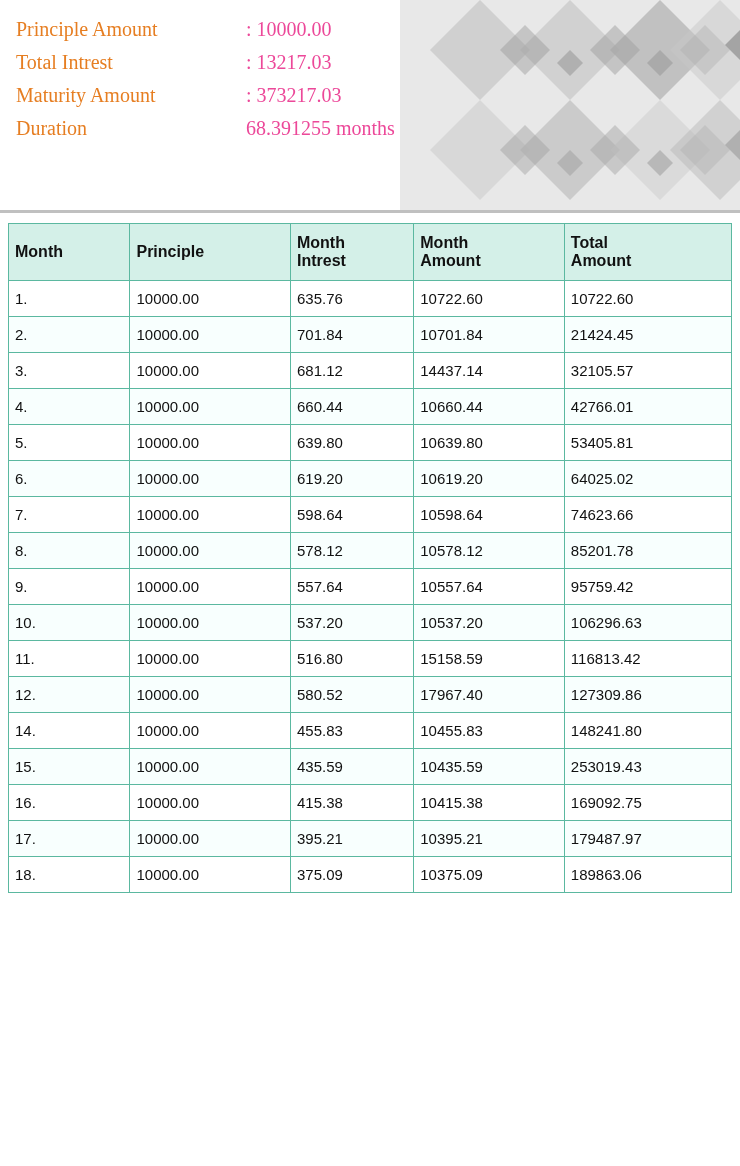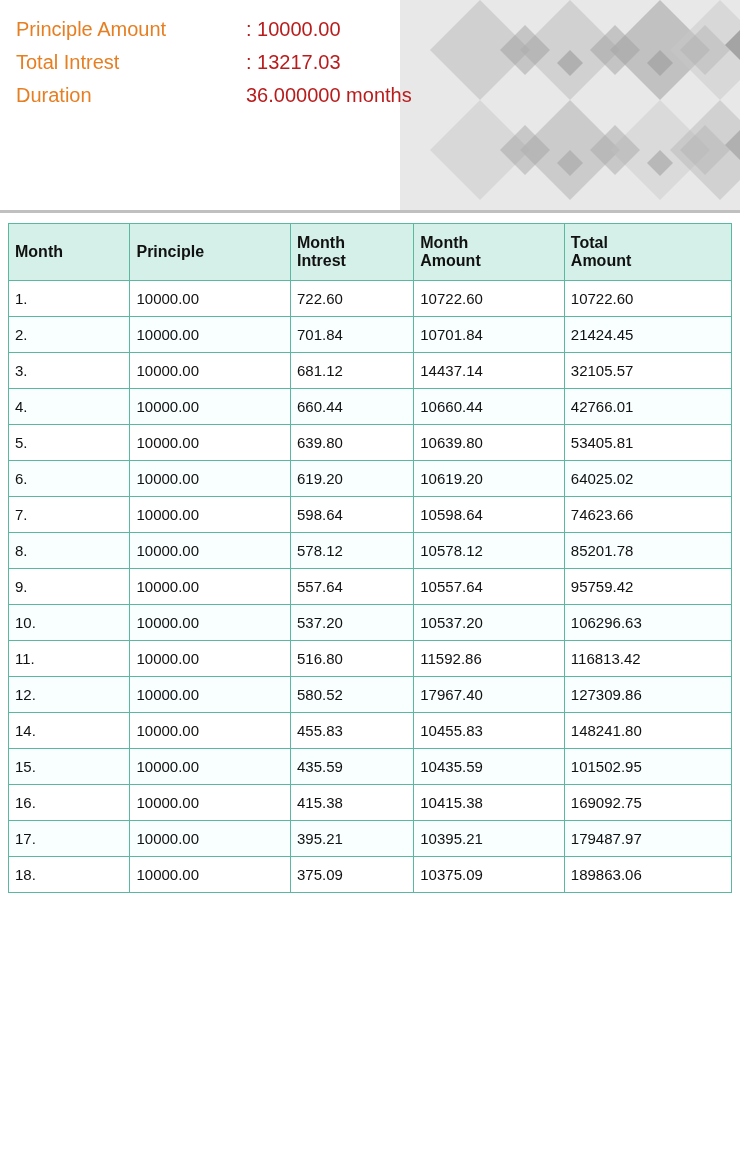--- a/index.html
+++ b/index.html
@@ -19,31 +19,32 @@
 
     .header-content {
       position: relative;
       z-index: 1;
     }
 
     .info-row {
       display: flex;
       align-items: center;
       margin-bottom: 10px;
+      font-family: Liberation Serif, serif;
     }
 
     .info-label {
       color: #e67e22;
       font-size: 20px;
       font-weight: 500;
       min-width: 230px;
     }
 
     .info-value {
-      color: #b91c1c;
+      color: #ec4899;
       font-size: 20px;
       font-weight: 400;
     }
 
     .divider {
       height: 3px;
       background: #c0c0c0;
       margin: 0 0 0 0;
     }
 
@@ -130,22 +131,26 @@
   <div class="header-content">
     <div class="info-row">
       <span class="info-label">Principle Amount</span>
       <span class="info-value">: 10000.00</span>
     </div>
     <div class="info-row">
       <span class="info-label">Total Intrest</span>
       <span class="info-value">: 13217.03</span>
     </div>
     <div class="info-row">
+      <span class="info-label">Maturity Amount</span>
+      <span class="info-value">: 373217.03</span>
+    </div>
+    <div class="info-row">
       <span class="info-label">Duration</span>
-      <span class="info-value">36.000000 months</span>
+      <span class="info-value">68.391255 months</span>
     </div>
   </div>
 </div>
 
 <div class="divider"></div>
 
 <div class="table-container">
   <table>
     <thead>
       <tr>
@@ -153,21 +158,21 @@
         <th>Principle</th>
         <th>Month<br>Intrest</th>
         <th>Month<br>Amount</th>
         <th>Total<br>Amount</th>
       </tr>
     </thead>
     <tbody id="table-body">
     <tr>
           <td>1.</td>
           <td>10000.00</td>
-          <td>722.60</td>
+          <td>635.76</td>
           <td>10722.60</td>
           <td>10722.60</td>
         </tr>
         <tr>
           <td>2.</td>
           <td>10000.00</td>
           <td>701.84</td>
           <td>10701.84</td>
           <td>21424.45</td>
         </tr>
@@ -224,21 +229,21 @@
           <td>10.</td>
           <td>10000.00</td>
           <td>537.20</td>
           <td>10537.20</td>
           <td>106296.63</td>
         </tr>
         <tr>
           <td>11.</td>
           <td>10000.00</td>
           <td>516.80</td>
-          <td>11592.86</td>
+          <td>15158.59</td>
           <td>116813.42</td>
         </tr>
         <tr>
           <td>12.</td>
           <td>10000.00</td>
           <td>580.52</td>
           <td>17967.40</td>
           <td>127309.86</td>
         </tr>
         <tr>
@@ -246,21 +251,21 @@
           <td>10000.00</td>
           <td>455.83</td>
           <td>10455.83</td>
           <td>148241.80</td>
         </tr>
         <tr>
           <td>15.</td>
           <td>10000.00</td>
           <td>435.59</td>
           <td>10435.59</td>
-          <td>101502.95</td>
+          <td>253019.43</td>
         </tr>
         <tr>
           <td>16.</td>
           <td>10000.00</td>
           <td>415.38</td>
           <td>10415.38</td>
           <td>169092.75</td>
         </tr>
         <tr>
           <td>17.</td>

